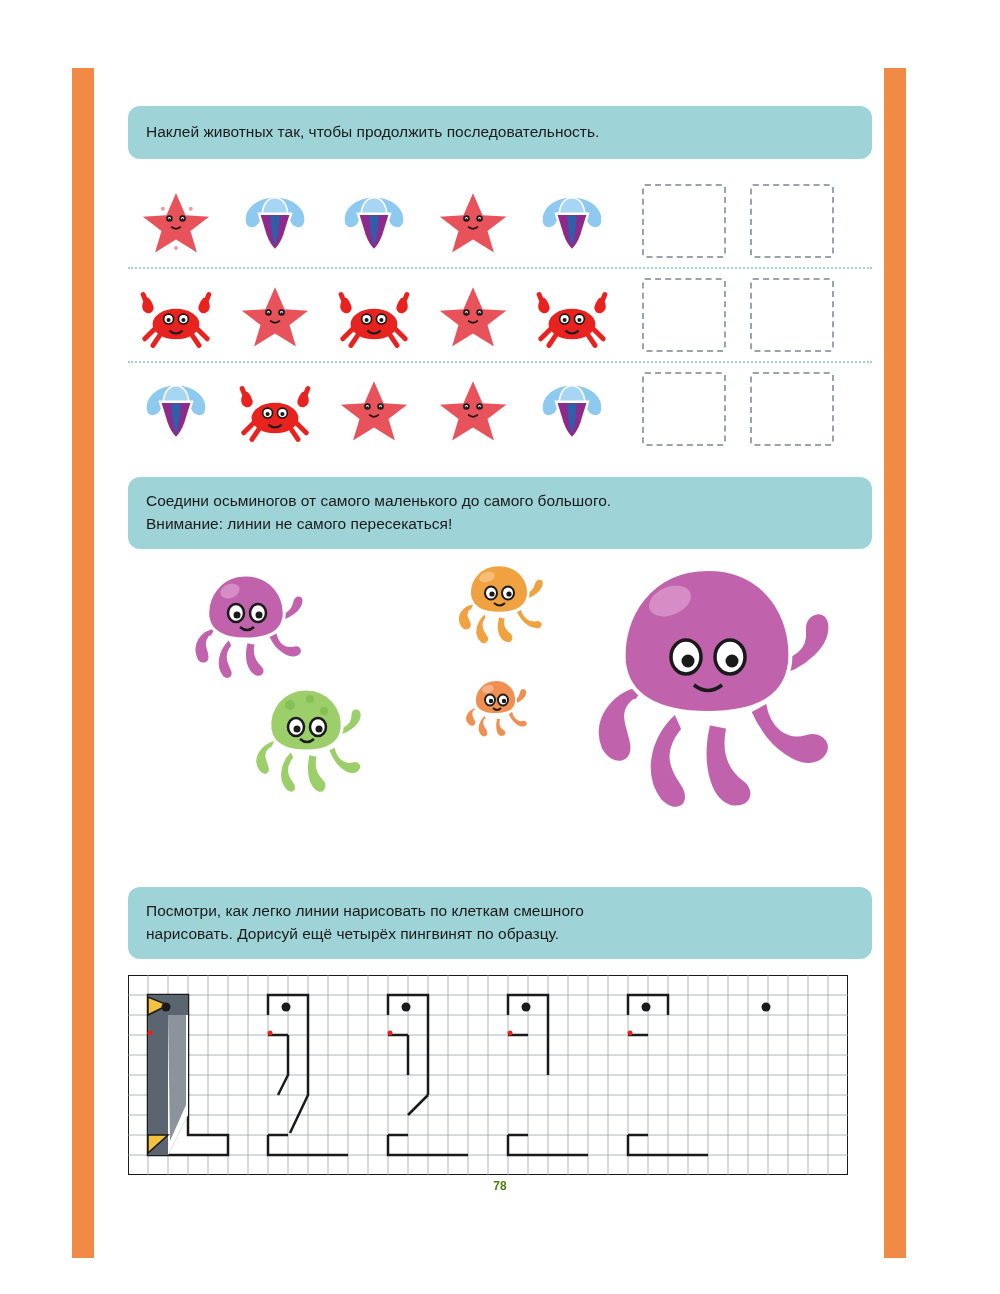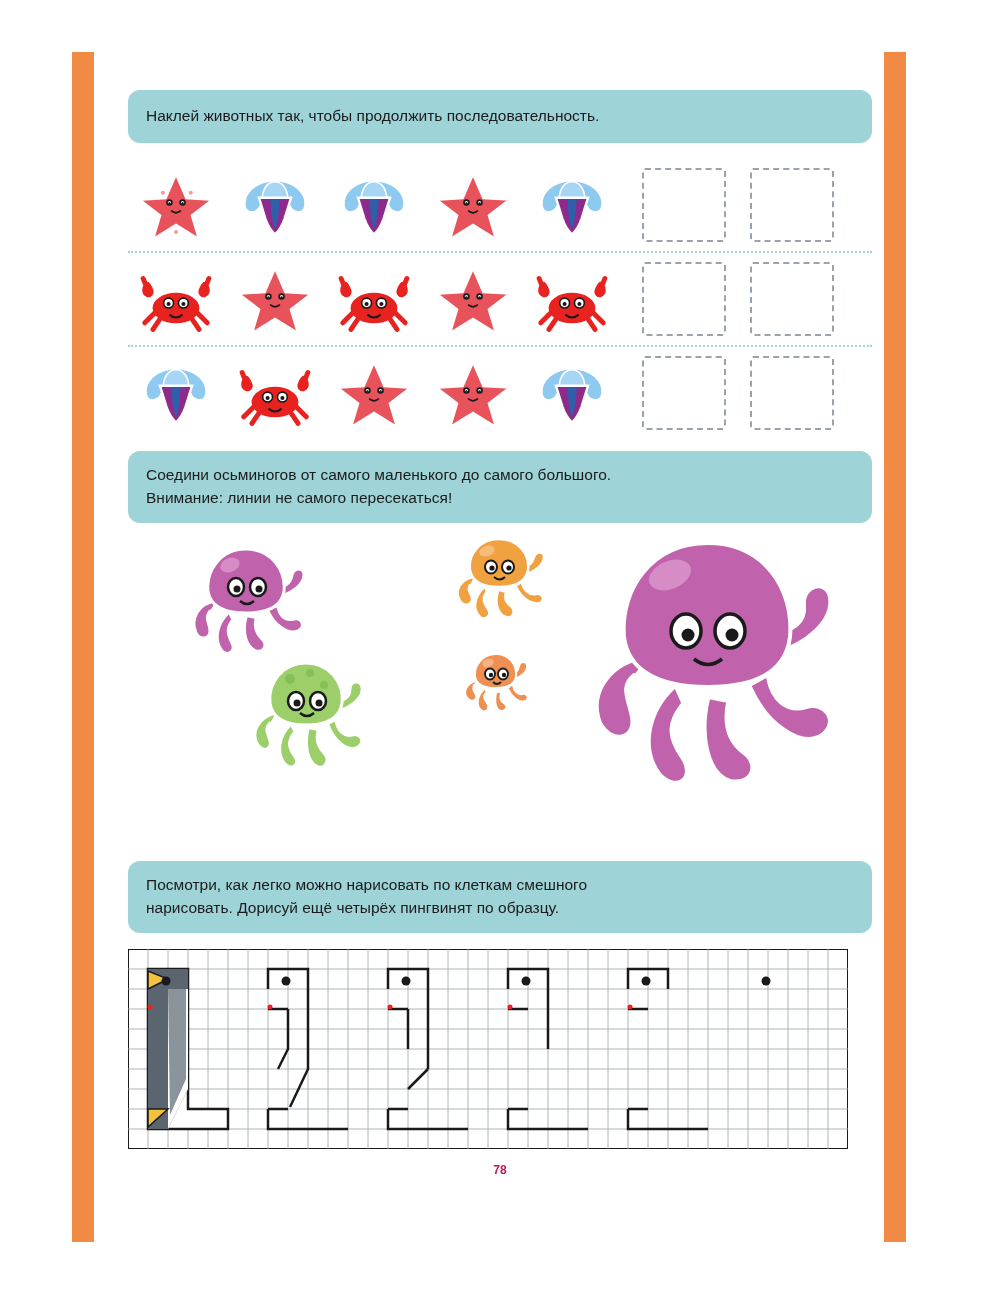--- a/index.html
+++ b/index.html
@@ -3,21 +3,21 @@
 <meta charset="utf-8">
 <style>
   html,body{margin:0;padding:0;}
   body{
     width:1000px;height:1294px;
     background:#ffffff;
     font-family:"Liberation Sans", sans-serif;
     position:relative;
     overflow:hidden;
   }
-  .page{position:absolute;left:0;top:0;width:1000px;height:1177px;background:#fff;}
+  .page{position:absolute;left:0;top:16px;width:1000px;height:1177px;background:#fff;}
   
   .bar{position:absolute;top:52px;width:22px;height:1190px;background:#f08a45;}
   .bar.left{left:72px;}
   .bar.right{left:884px;}
 
   .content{position:absolute;left:128px;top:90px;width:744px;}
 
   
   .banner{
     background:#9ed3d8;
@@ -52,21 +52,21 @@
   
   .octo-area{position:relative;height:330px;margin-top:4px;}
   .octo{position:absolute;}
 
   
   .grid-wrap{position:relative;margin-top:16px;}
   .grid-svg{display:block;}
 
   .page-number{
     position:absolute;left:0;top:1163px;width:1000px;
-    text-align:center;font-size:12px;font-weight:bold;color:#be185d;
+    text-align:center;font-size:12px;font-weight:bold;color:#4d7c0f;
   }
 </style>
 </head>
 <body>
 
 <div class="page">
 
   <div class="bar left"></div>
   <div class="bar right"></div>
 
@@ -256,21 +256,21 @@
             </svg>
           </div>
         </div>
         <div class="boxes">
           <div class="dashbox"></div>
           <div class="dashbox"></div>
         </div>
       </div>
     </div>
 
-    <div class="banner" style="margin-top:12px;">
+    <div class="banner" style="margin-top:22px;">
       <div>Соедини осьминогов от самого маленького до самого большого.</div>
       <div>Внимание: линии не самого пересекаться!</div>
     </div>
 
     <div class="octo-area">
 
       <div class="octo" style="left:48px;top:14px;">
         <svg width="150" height="130" viewBox="0 0 150 130">
           <g fill="#c063ac" stroke="#ffffff" stroke-width="3" stroke-linecap="round">
             <path d="M40 60 C22 62 14 78 20 92 C24 100 34 98 34 90 C34 82 28 78 34 70" fill="#c063ac"></path>
@@ -362,21 +362,21 @@
           <ellipse cx="108" cy="104" rx="15" ry="17" fill="#ffffff" stroke="#1a1a1a" stroke-width="3.5"></ellipse>
           <ellipse cx="152" cy="104" rx="15" ry="17" fill="#ffffff" stroke="#1a1a1a" stroke-width="3.5"></ellipse>
           <circle cx="110" cy="108" r="6.5" fill="#1a1a1a"></circle>
           <circle cx="154" cy="108" r="6.5" fill="#1a1a1a"></circle>
           <path d="M116 132 q14 11 28 0" stroke="#1a1a1a" stroke-width="3.5" fill="none"></path>
         </svg>
       </div>
     </div>
 
     <div class="banner" style="margin-top:4px;">
-      <div>Посмотри, как легко можно нарисовать по клеткам смешного</div>
+      <div>Посмотри, как легко линии нарисовать по клеткам смешного</div>
       <div>нарисовать. Дорисуй ещё четырёх пингвинят по образцу.</div>
     </div>
 
     <div class="grid-wrap">
       <svg class="grid-svg" width="720" height="200" viewBox="0 0 720 200">
         <rect x="0.5" y="0.5" width="719" height="199" fill="#ffffff" stroke="#1a1a1a" stroke-width="1"></rect>
         <g stroke="#9aa3ab" stroke-width="0.8">
           <line x1="20" y1="0" x2="20" y2="200"></line>
             <line x1="40" y1="0" x2="40" y2="200"></line>
           <line x1="60" y1="0" x2="60" y2="200"></line>

